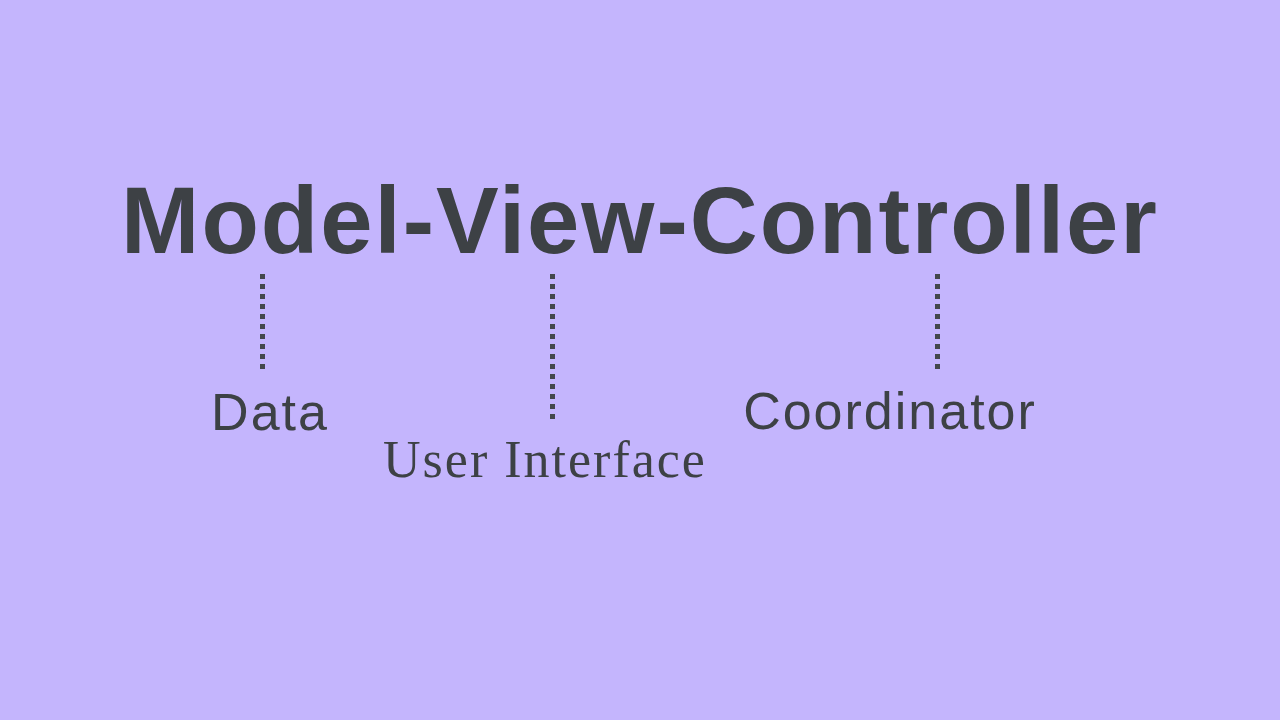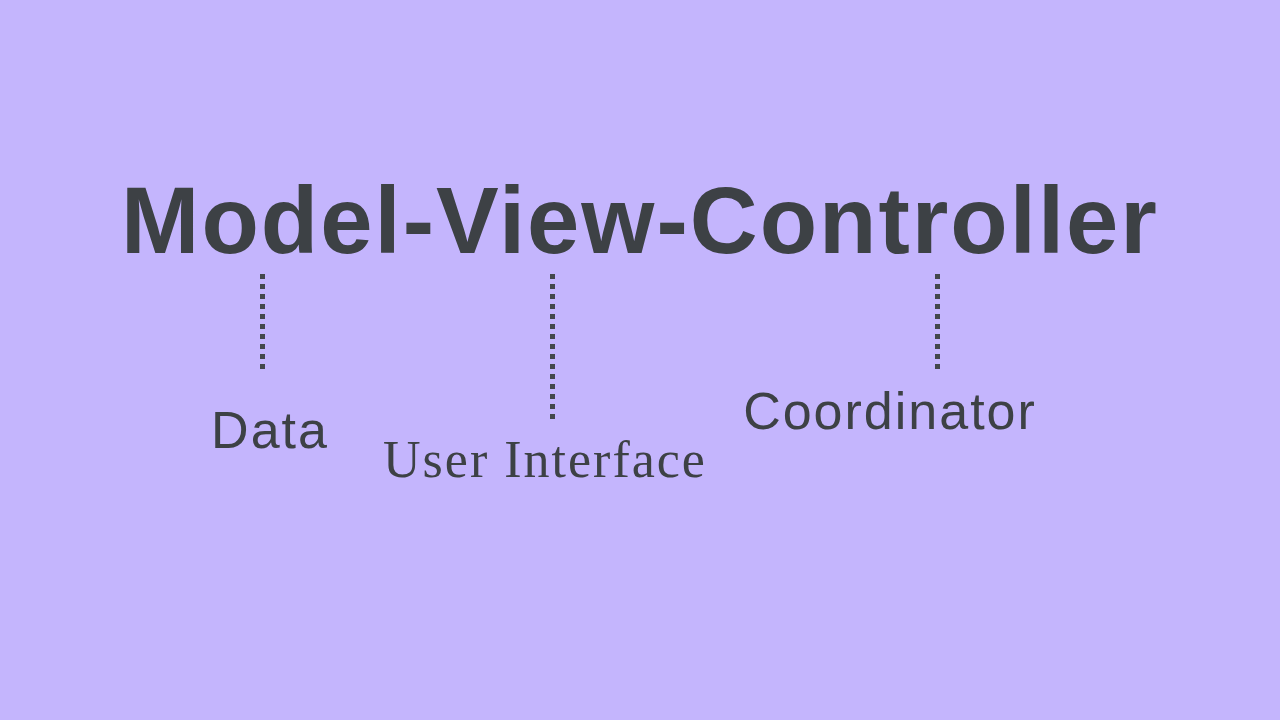--- a/index.html
+++ b/index.html
@@ -45,21 +45,21 @@
   .term-label {
     position: absolute;
     transform: translateX(-50%);
     font-size: 52px;
     font-weight: normal;
     letter-spacing: 2px;
     line-height: 1;
     color: #3d4145;
     white-space: nowrap;
   }
-  .term-label.data        { left: 270px; top: 404px; }
+  .term-label.data        { left: 270px; top: 386px; }
   .term-label.ui          { left: 545px; top: 434px; font-family: Liberation Serif, serif; }
   .term-label.coordinator { left: 890px; top: 385px; }
 </style>
 </head>
 <body>
 
 <div class="slide">
 
   <div class="title">Model-View-Controller</div>
 

